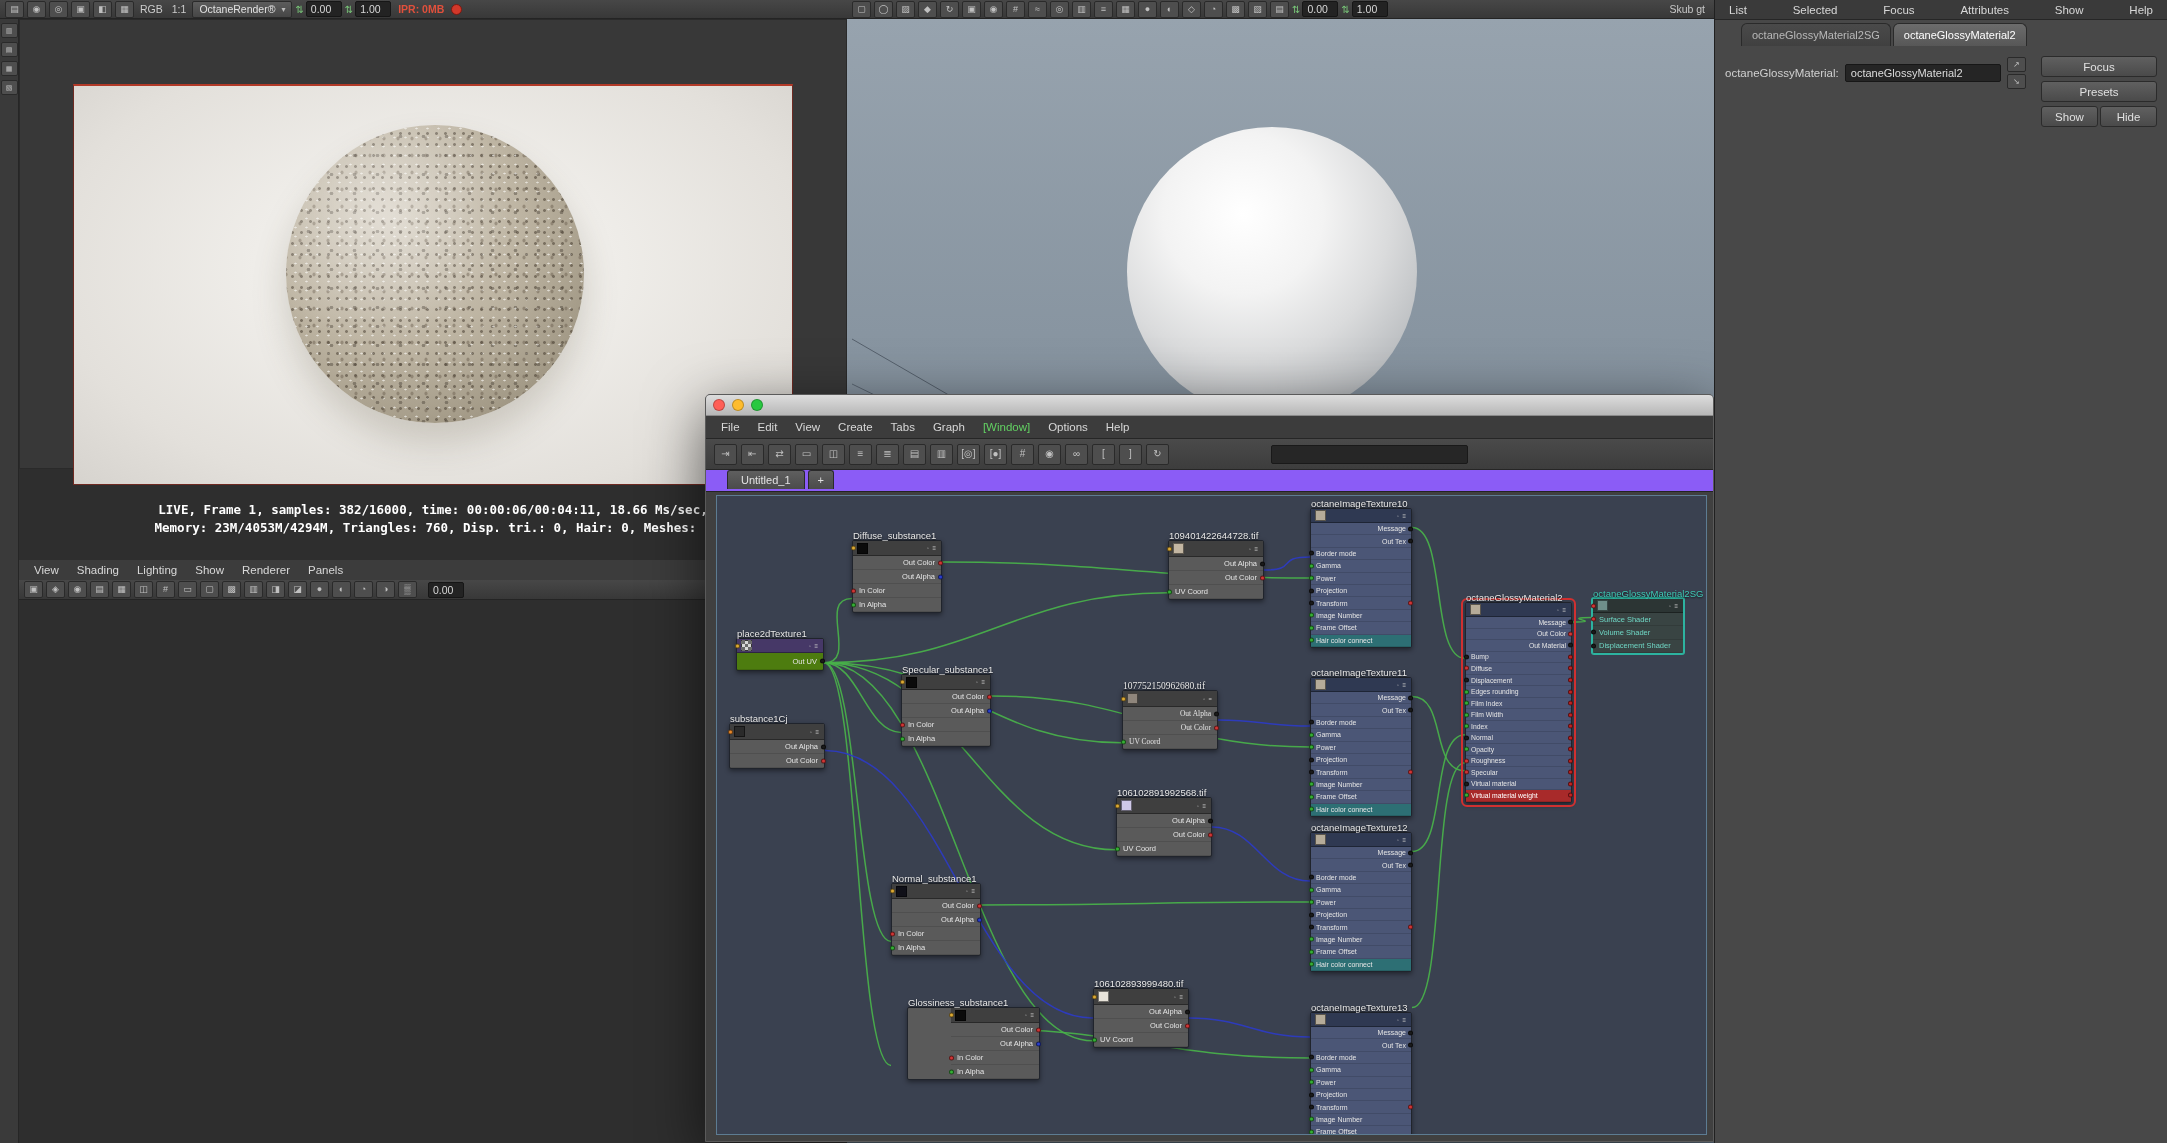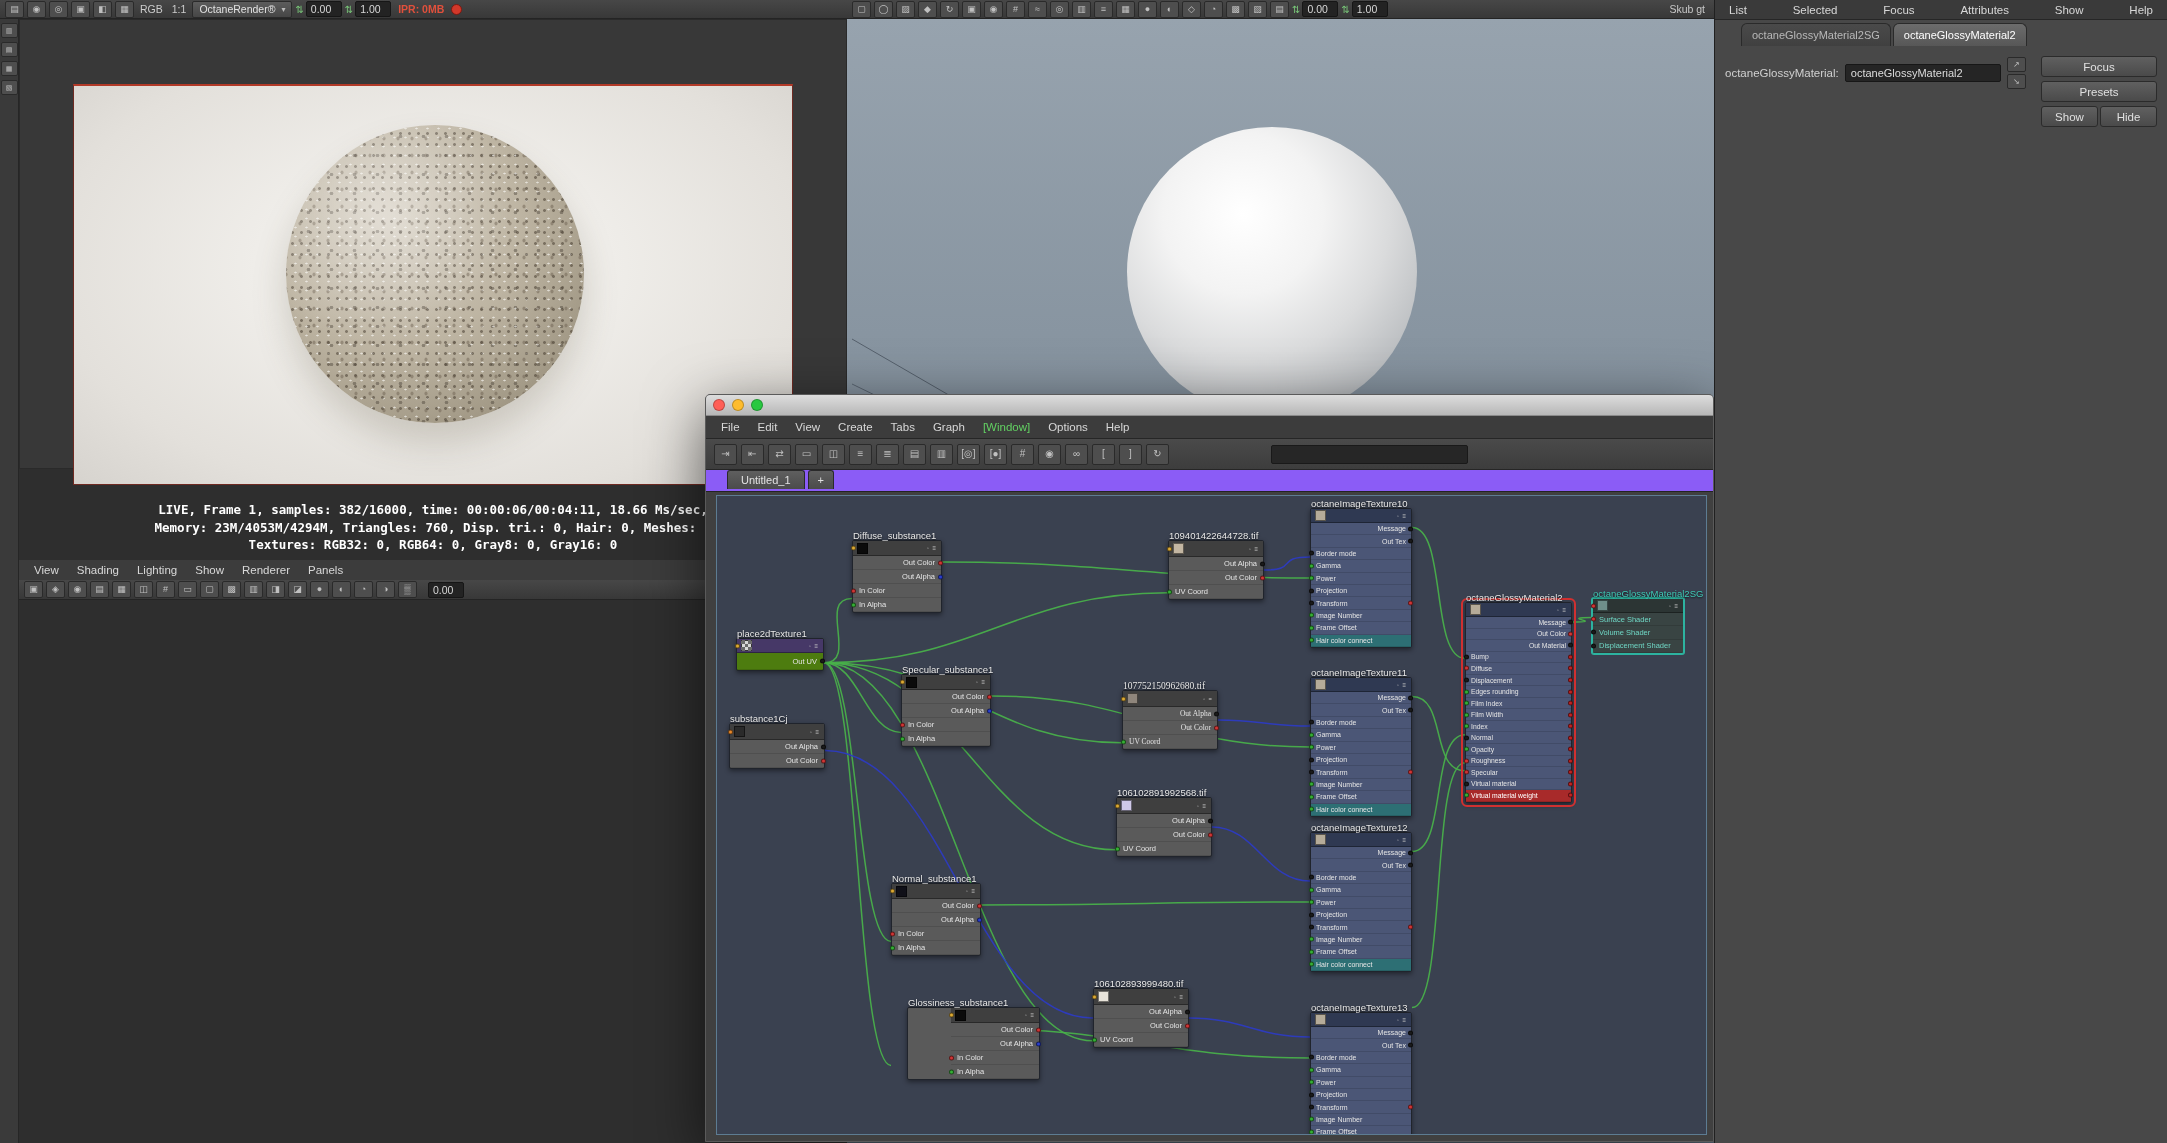--- a/index.html
+++ b/index.html
@@ -184,21 +184,20 @@
       <span class="icon">▧</span>
     </div>
 
   <div id="octane-panel">
     <div id="render-area">
       <div id="render-sphere" class="stone"></div>
     </div>
     <div id="octane-stats">
       <div>LIVE, Frame 1, samples: 382/16000, time: 00:00:06/00:04:11, 18.66 Ms/sec,</div>
       <div>Memory: 23M/4053M/4294M, Triangles: 760, Disp. tri.: 0, Hair: 0, Meshes: 1</div>
-      <div>Textures: RGB32: 0, RGB64: 0, Gray8: 0, Gray16: 0</div>
     </div>
   </div>
 
   <div class="menubar" id="panel-menubar">
       <span class="menu-item">View</span>
       <span class="menu-item">Shading</span>
       <span class="menu-item">Lighting</span>
       <span class="menu-item">Show</span>
       <span class="menu-item">Renderer</span>
       <span class="menu-item">Panels</span>

